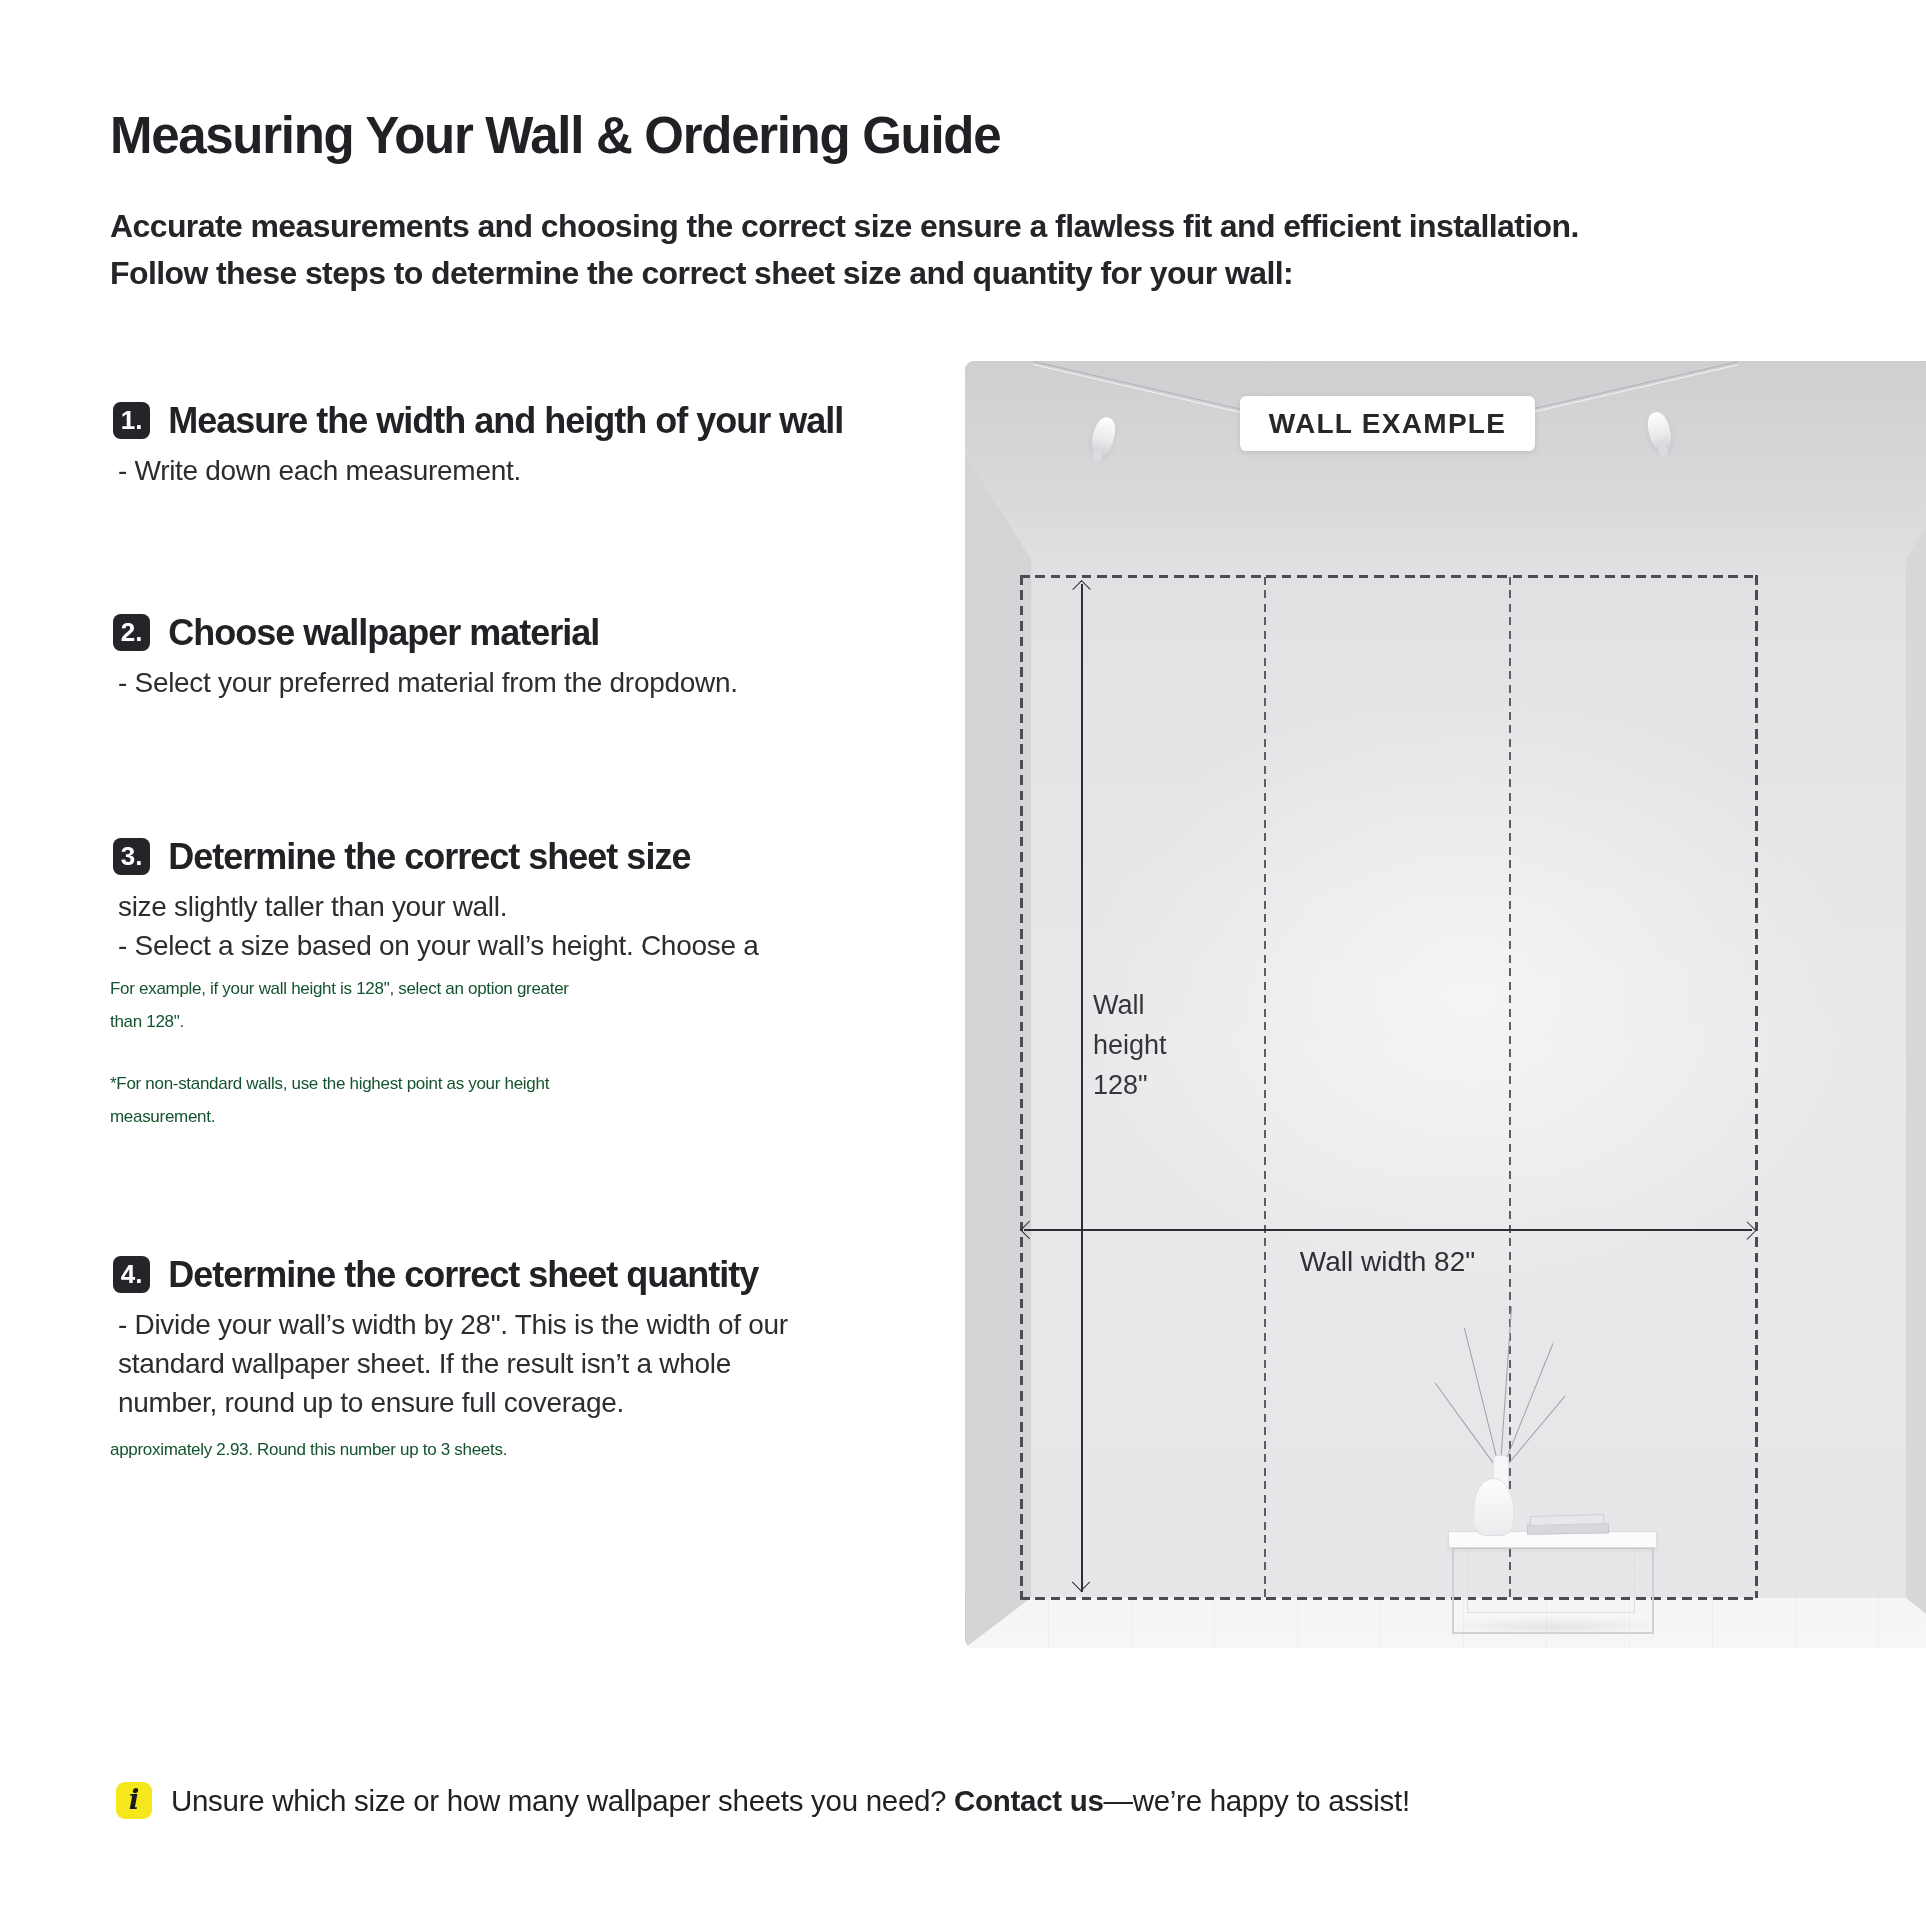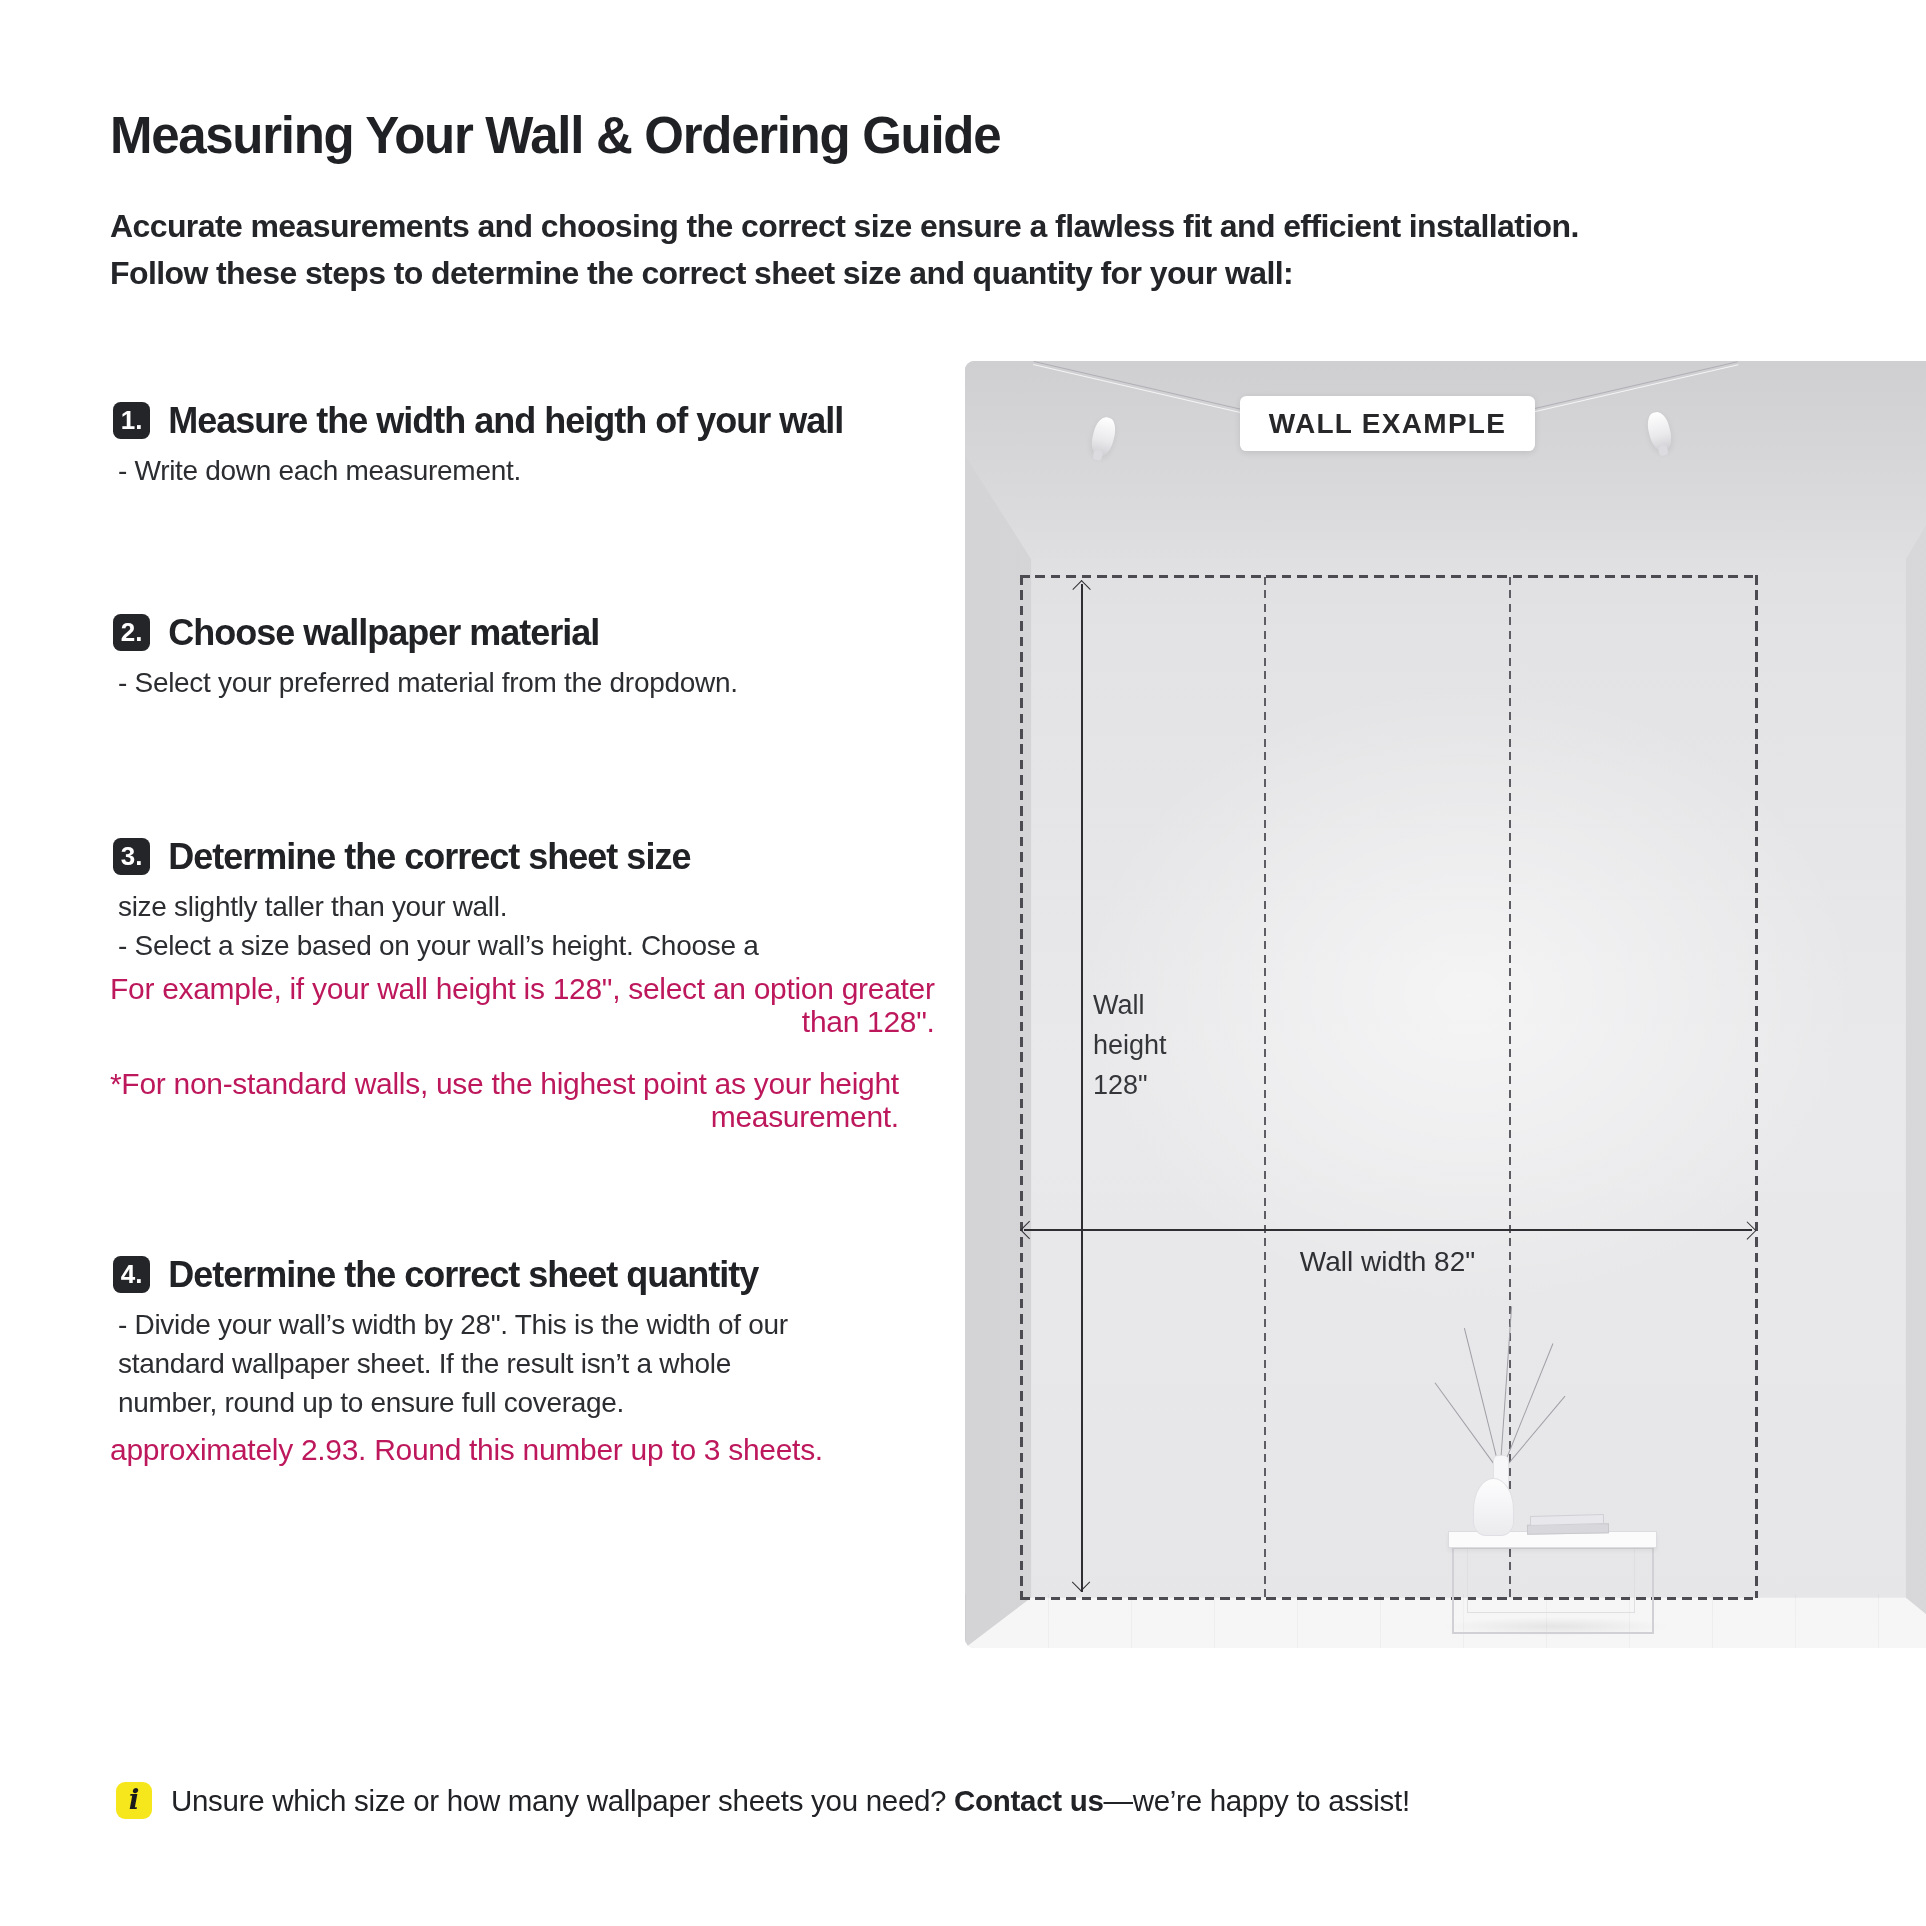--- a/index.html
+++ b/index.html
@@ -13,22 +13,22 @@
          letter-spacing:-0.6px;line-height:47px;color:#232529;white-space:nowrap;}
   .step{position:absolute;left:110px;width:860px;}
   .head-row{position:absolute;left:0;top:0;display:flex;align-items:center;}
   .num-badge{width:37px;height:37px;margin-left:3.2px;border-radius:7.7px;background:#232528;
              color:#ffffff;font-size:26px;font-weight:700;display:flex;align-items:center;
              justify-content:center;flex:0 0 auto;}
   .step-heading{font-size:36px;font-weight:700;letter-spacing:-1px;color:#212226;
                 margin:0 0 0 18px;white-space:nowrap;line-height:37px;}
   .body-block{position:absolute;left:8px;font-size:28px;line-height:39px;color:#2b2d31;
               letter-spacing:-0.3px;white-space:nowrap;}
-  .small-block{position:absolute;left:0;font-size:30px;line-height:33px;color:#be185d;
-               letter-spacing:-0.3px;white-space:nowrap;text-align:right;}
+  .small-block{position:absolute;left:0;font-size:17px;line-height:33px;color:#14532d;
+               letter-spacing:-0.3px;white-space:nowrap;}
 
   
   .footer{position:absolute;left:116px;top:1782px;display:flex;align-items:center;}
   .info-icon{width:36px;height:37px;border-radius:9px;background:#f6e71d;
              display:flex;align-items:center;justify-content:center;flex:0 0 auto;}
   .info-icon span{font-family:"DejaVu Serif",serif;font-style:italic;font-weight:700;
                   font-size:28px;color:#1b1b1e;transform:translateY(-1.3px);}
   .footer-text{margin-left:19px;font-size:29.5px;letter-spacing:-0.3px;color:#212226;white-space:nowrap;}
   .footer-text b{font-weight:700;}
 

